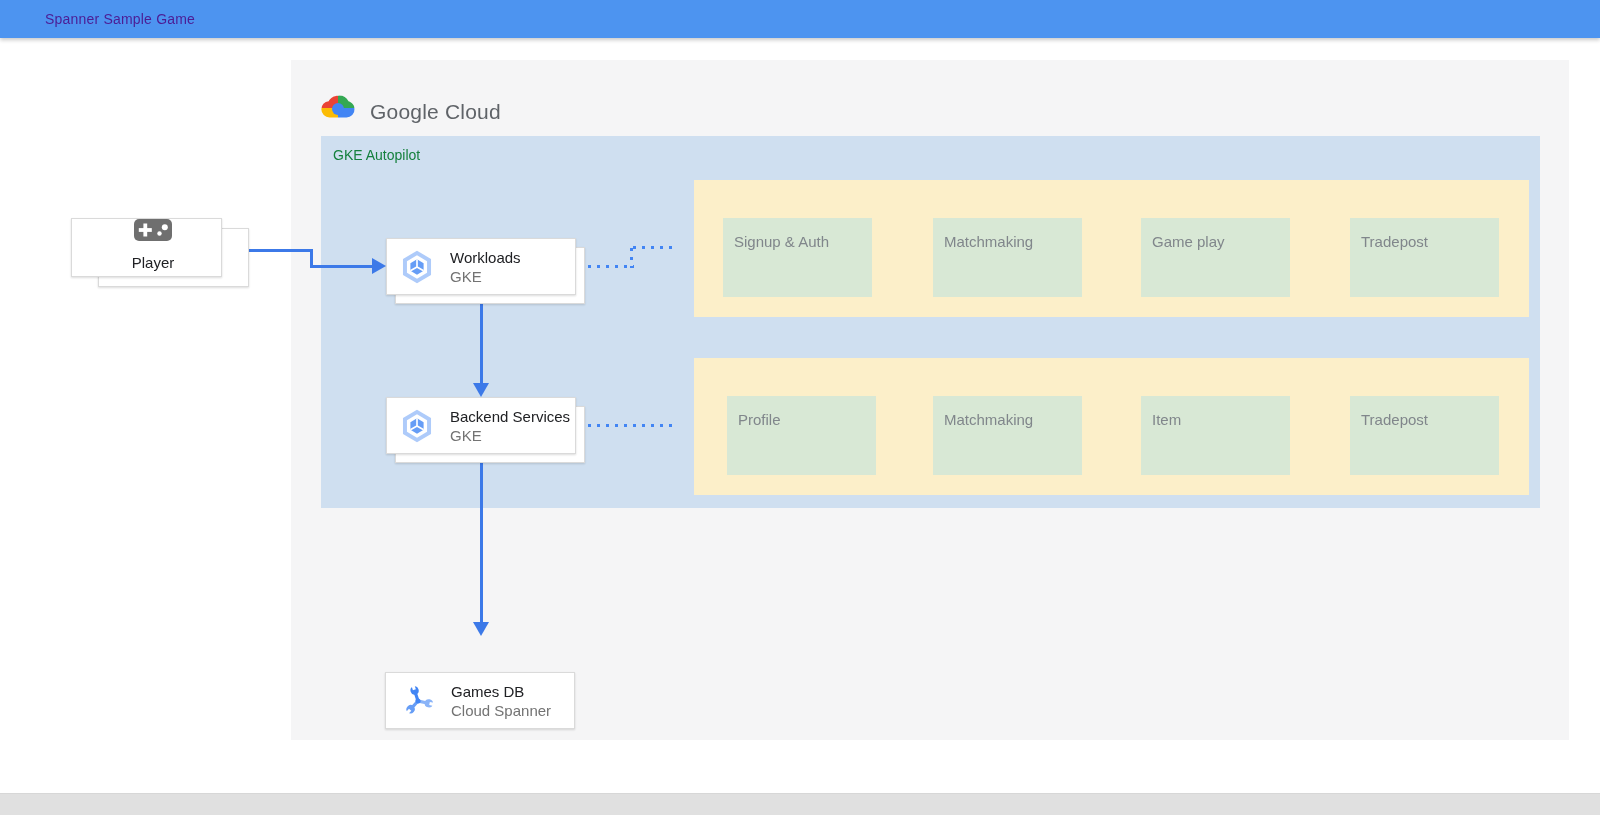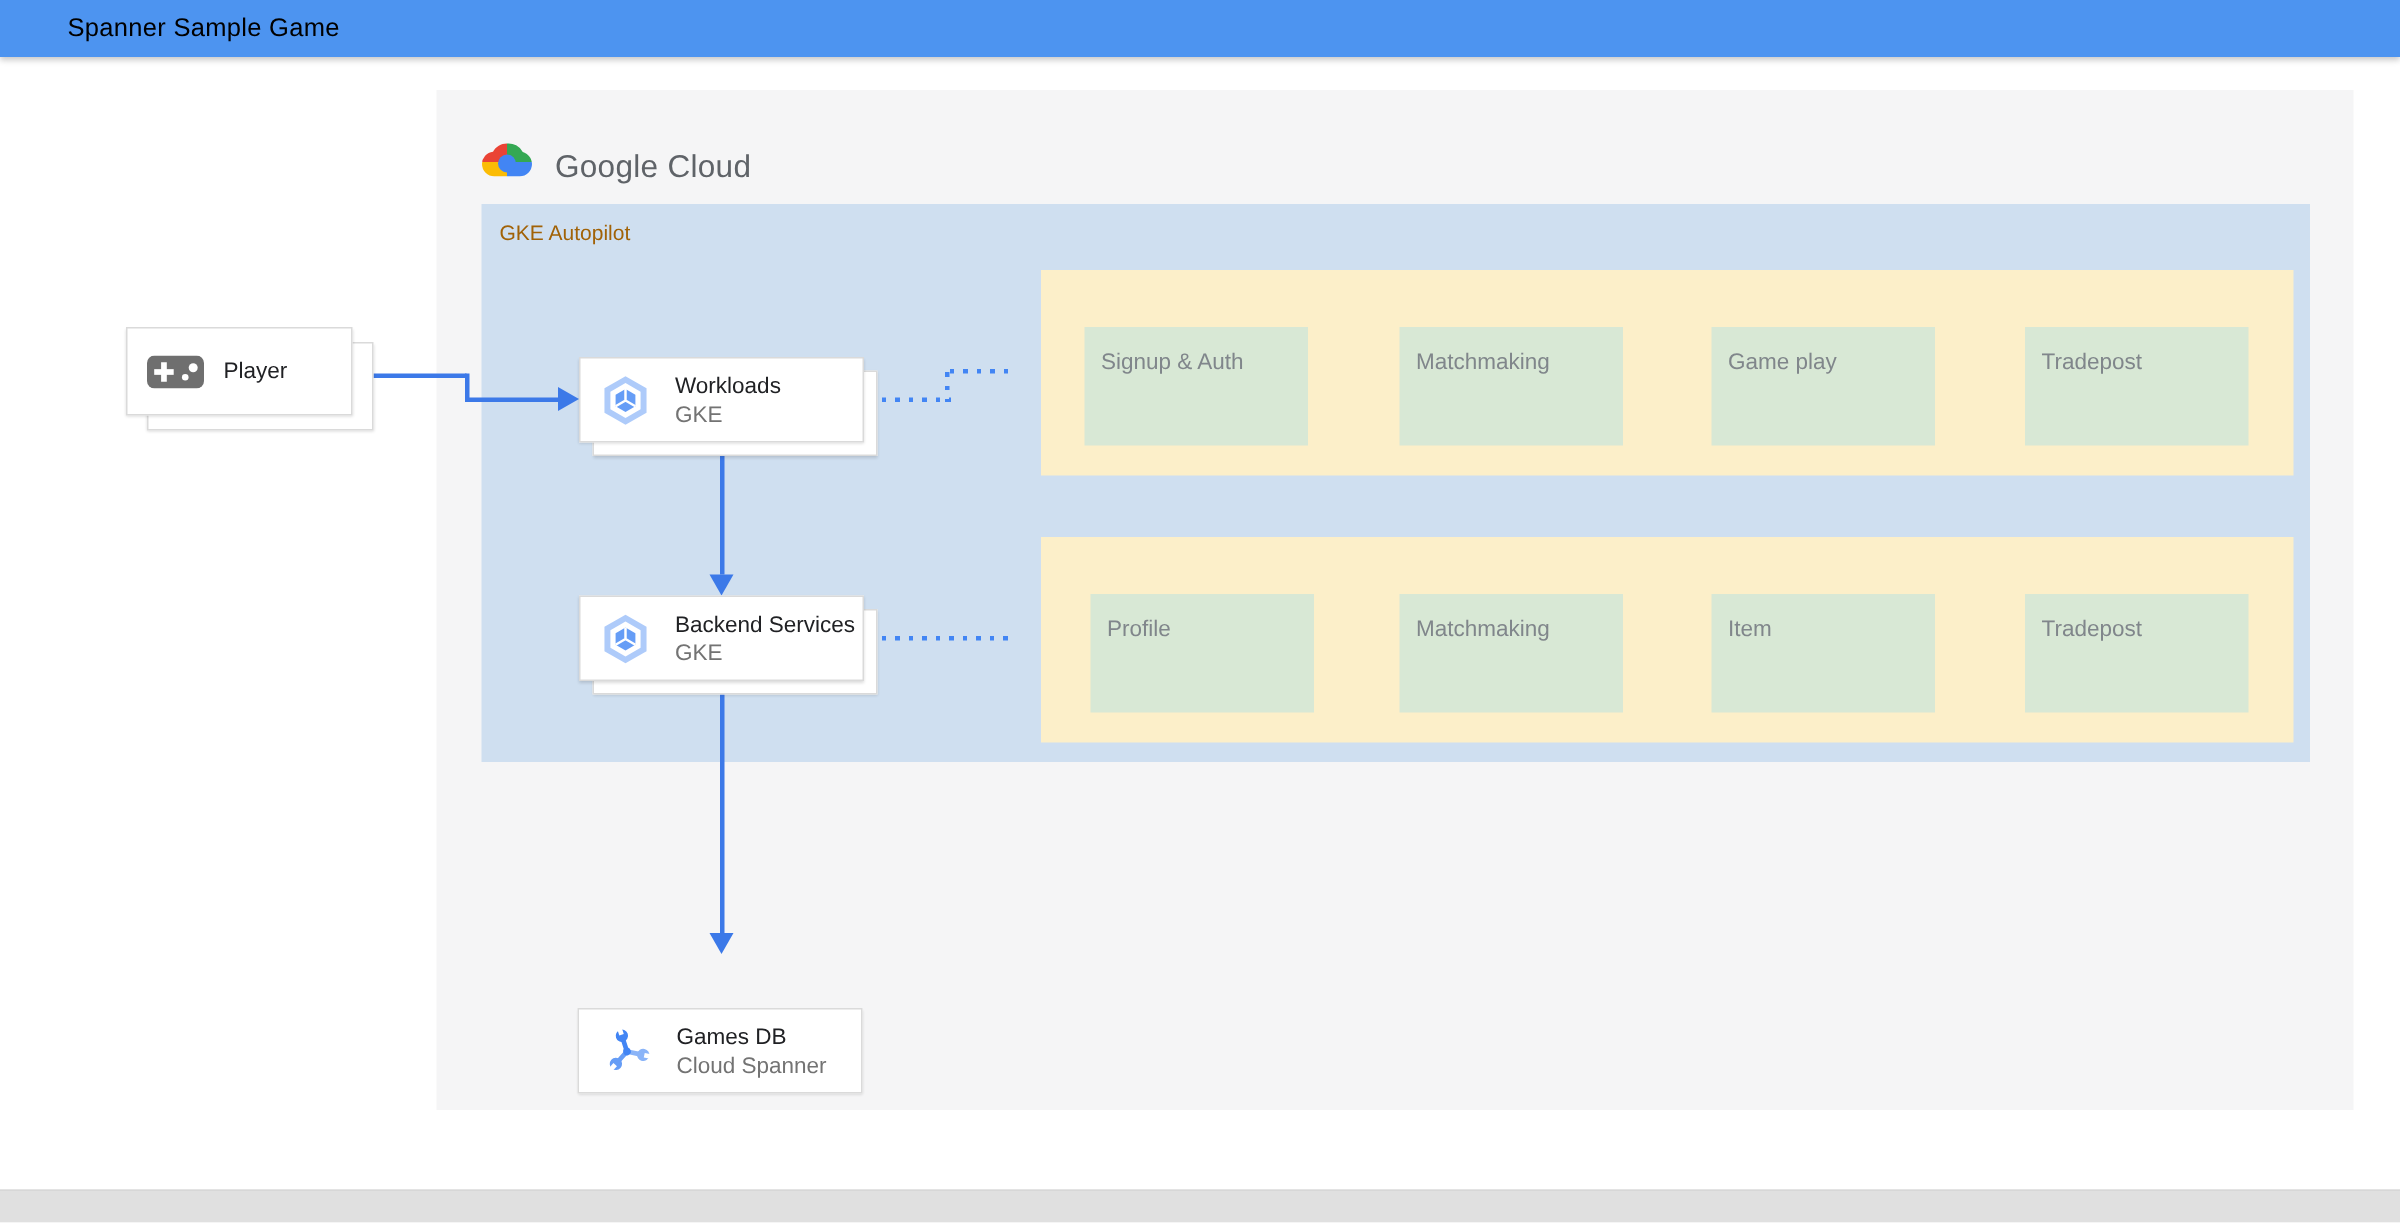--- a/index.html
+++ b/index.html
@@ -2,30 +2,30 @@
 <html><head>
 <meta charset="utf-8">
 <style>
   html,body{margin:0;padding:0;background:#ffffff;}
   body{font-family:"Liberation Sans", sans-serif; -webkit-font-smoothing:antialiased;}
   .stage{position:relative;width:1600px;height:815px;background:#ffffff;overflow:hidden;}
 
   
   .appbar{position:absolute;left:0;top:0;width:1600px;height:38px;background:#4d94f0;
           box-shadow:0 2px 4px rgba(0,0,0,.22);display:flex;align-items:center;z-index:5;}
-  .appbar .title{color:#000000;font-size:17px;font-weight:500;margin-left:45px;letter-spacing:.2px;}
+  .appbar .title{color:#4c1d95;font-size:14px;font-weight:500;margin-left:45px;letter-spacing:.2px;}
 
   
   .panel{position:absolute;left:291px;top:60px;width:1278px;height:680px;background:#f5f5f6;}
 
   .brand{position:absolute;left:27px;top:30px;display:flex;align-items:flex-end;gap:12px;height:34px;}
   .brand .brand-text{font-size:21px;color:#5f6368;letter-spacing:.2px;}
 
   .gke-box{position:absolute;left:30px;top:76px;width:1219px;height:372px;background:#cfdff0;}
-  .gke-label{position:absolute;left:12px;top:11px;font-size:14px;color:#a16207;}
+  .gke-label{position:absolute;left:12px;top:11px;font-size:14px;color:#15803d;}
 
   .group{position:absolute;width:835px;height:137px;background:#fcefc9;margin-left:18px;}
   .service{position:absolute;top:38px;width:149px;height:79px;background:#d8e8d5;box-sizing:border-box;
            padding:15px 0 0 11px;font-size:15px;color:#80868b;}
 
   
   .card,.card-back{position:absolute;background:#ffffff;border:1px solid #dadada;box-sizing:border-box;
         box-shadow:0 1px 2px rgba(0,0,0,.14);}
   .card{display:flex;align-items:center;z-index:2;}
   .card-back{z-index:1;}
@@ -105,21 +105,21 @@
   <div class="v-line" style="left:480px;top:454px;height:168px;"></div>
   <div class="arrow-down" style="left:473px;top:622px;"></div>
 
   <div class="dot-h" style="left:579px;top:265px;width:55px;"></div>
   <div class="dot-v" style="left:630px;top:248px;height:20px;"></div>
   <div class="dot-h" style="left:633px;top:246px;width:43px;"></div>
 
   <div class="dot-h" style="left:579px;top:424px;width:97px;"></div>
 
   <div class="card-back" style="left:98px;top:228px;width:151px;height:59px;"></div>
-  <div class="card" style="left:84px;top:218px;width:151px;height:59px;padding-left:13px;gap:13px;">
+  <div class="card" style="left:71px;top:218px;width:151px;height:59px;padding-left:13px;gap:13px;flex-direction:column;">
     <span class="icon-wrap">
       <svg width="38" height="22" viewBox="0 0 38 22">
         <rect x="0" y="0" width="38" height="22" rx="5" fill="#6f6f6f"></rect>
         <rect x="9.4" y="4.5" width="3.8" height="13" fill="#ffffff"></rect>
         <rect x="4.8" y="9.1" width="13" height="3.8" fill="#ffffff"></rect>
         <circle cx="25.5" cy="14.5" r="2.2" fill="#ffffff"></circle>
         <circle cx="30.8" cy="8.2" r="3" fill="#ffffff"></circle>
       </svg>
     </span>
     <div class="txt">

